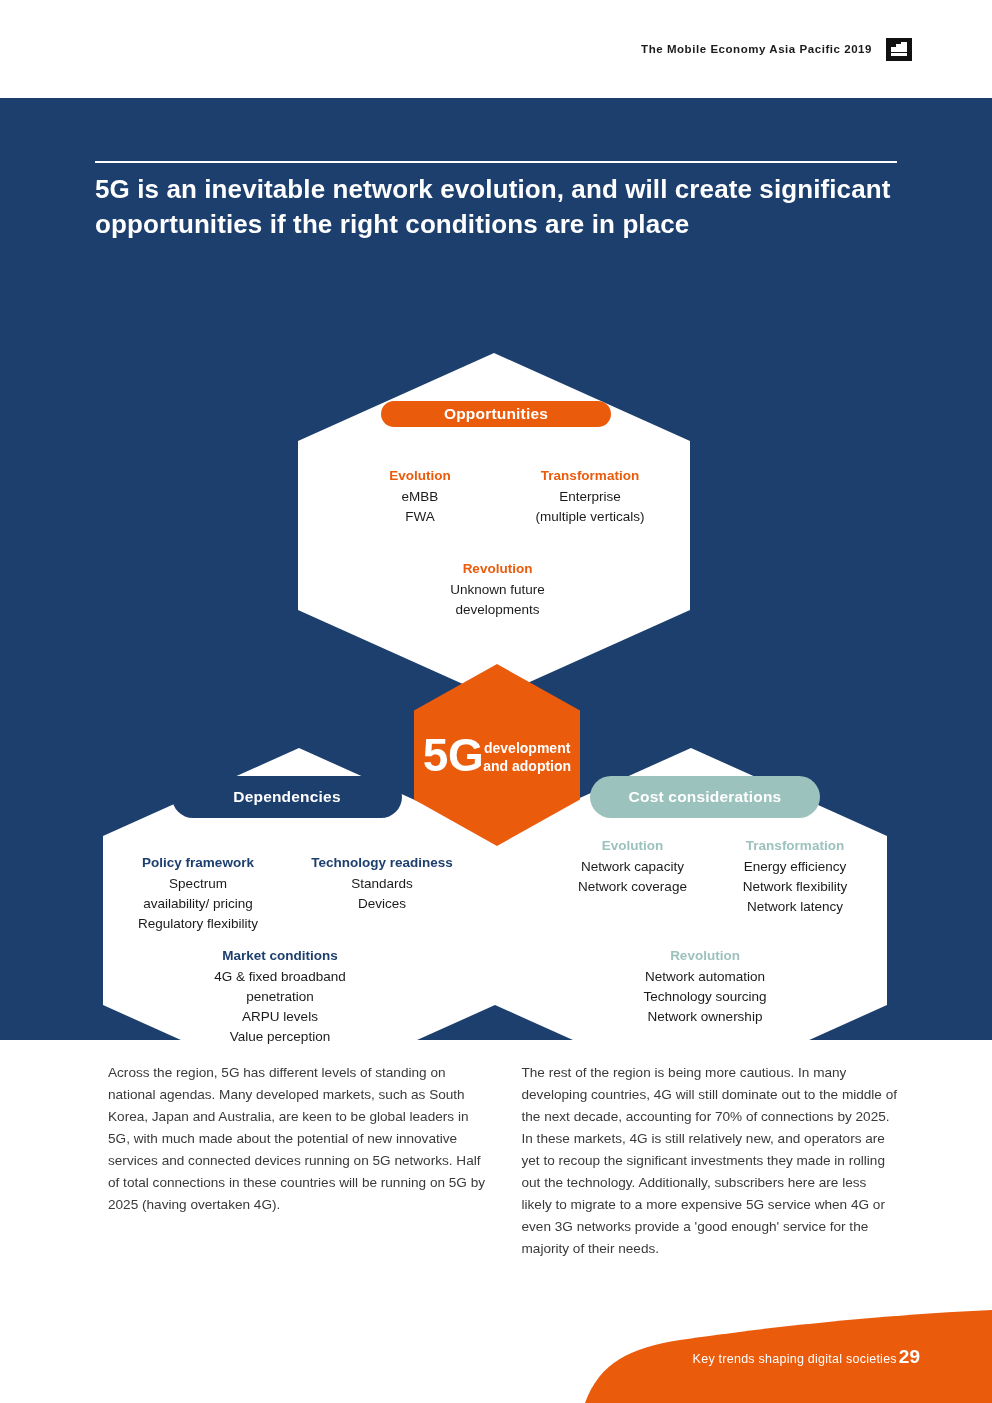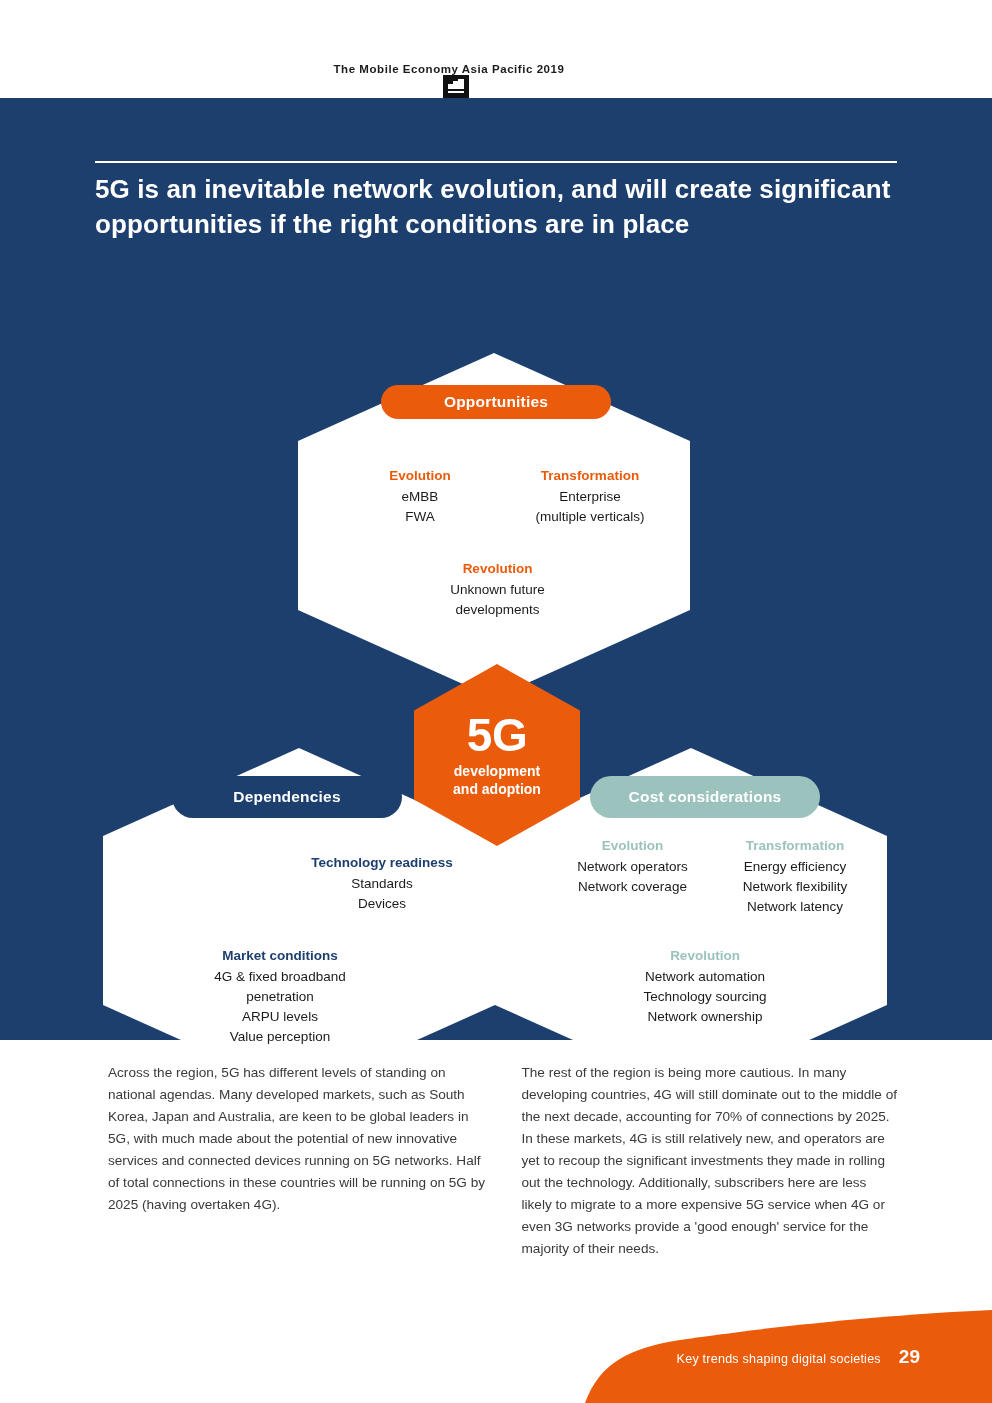--- a/index.html
+++ b/index.html
@@ -9,21 +9,20 @@
     background:#ffffff;
     position:relative;
     overflow:hidden;
   }
 
   
   .page-header{
     position:absolute; top:0; left:0; width:992px; height:98px;
     display:flex; align-items:center; justify-content:flex-end;
     padding-right:80px;
-    flex-direction:column;
   }
   .header-title{
     font-size:11.5px; font-weight:700; color:#1b1b1b;
     letter-spacing:.55px; margin-right:14px; white-space:nowrap;
   }
   .gsma-logo{
     width:26px; height:23px; background:#111111;
     position:relative; overflow:hidden; flex:none;
   }
   .gsma-logo .b1,.gsma-logo .b2,.gsma-logo .b3,.gsma-logo .b4{
@@ -86,21 +85,21 @@
   .pill{
     border-radius:24px; color:#ffffff; font-weight:700;
     display:flex; align-items:center; justify-content:center;
     font-size:15.5px; letter-spacing:.2px;
   }
   .pill-orange{ background:#ea5b0c; }
   .pill-navy  { background:#1d3f6e; }
   .pill-teal  { background:#9cc2bd; }
 
   .pill-top{
-    position:absolute; left:381px; top:287px; width:230px; height:34px; z-index:7;
+    position:absolute; left:381px; top:303px; width:230px; height:26px; z-index:7;
   }
   .pill-left{
     position:absolute; left:172px; top:678px; width:230px; height:42px; z-index:7;
   }
   .pill-right{
     position:absolute; left:590px; top:678px; width:230px; height:42px; z-index:7;
   }
 
   
   .grp{ position:absolute; z-index:7; text-align:center; }
@@ -125,21 +124,21 @@
   .g-dep-mkt { left:180px; top:848px; width:200px; }
 
   
   .g-cst-evo { left:550px; top:738px; width:165px; }
   .g-cst-tra { left:710px; top:738px; width:170px; }
   .g-cst-rev { left:600px; top:848px; width:210px; }
 
   
   .center-txt{
     position:absolute; left:414px; top:566px; width:166px; height:182px;
-    z-index:8; display:flex; flex-direction:column;
+    z-index:8; display:flex; flex-direction:row;
     align-items:center; justify-content:center; color:#ffffff;
   }
   .center-5g{ font-size:46px; font-weight:700; line-height:1; letter-spacing:-0.5px; }
   .center-sub{
     font-size:14px; font-weight:700; line-height:1.25; text-align:center;
     margin-top:5px;
   }
 
   
   .body-cols{
@@ -151,21 +150,21 @@
     font-size:13.6px; line-height:1.62; color:#3a3a3a; text-align:left;margin-left:13px;
   }
 
   
   .footer-shape{
     position:absolute; left:0; top:1310px; width:992px; height:93px;
     overflow:hidden;
   }
   .footer-text{
     position:absolute; right:72px; top:1346px; z-index:4;
-    display:flex; align-items:baseline; gap:18px; color:#ffffff;
+    display:flex; align-items:baseline; gap:2px; color:#ffffff;
   }
   .footer-caption{ font-size:12.5px; letter-spacing:.25px; }
   .footer-page{ font-size:19px; font-weight:700;text-align:center; }
 </style>
 </head>
 <body>
 
 <div class="page-header">
   <div class="header-title">The Mobile Economy Asia Pacific 2019</div>
   <div class="gsma-logo">
@@ -206,36 +205,42 @@
       <div class="h h-orange">Transformation</div>
       <div class="l">Enterprise</div>
       <div class="l">(multiple verticals)</div>
     </div>
     <div class="grp g-op-rev">
       <div class="h h-orange">Revolution</div>
       <div class="l">Unknown future</div>
       <div class="l">developments</div>
     </div>
 
+    <div class="grp g-dep-pol">
+      <div class="h h-navy">Policy framework</div>
+      <div class="l">Spectrum</div>
+      <div class="l">availability/ pricing</div>
+      <div class="l">Regulatory flexibility</div>
+    </div>
     <div class="grp g-dep-tec">
       <div class="h h-navy">Technology readiness</div>
       <div class="l">Standards</div>
       <div class="l">Devices</div>
     </div>
     <div class="grp g-dep-mkt">
       <div class="h h-navy">Market conditions</div>
       <div class="l">4G &amp; fixed broadband</div>
       <div class="l">penetration</div>
       <div class="l">ARPU levels</div>
       <div class="l">Value perception</div>
     </div>
 
     <div class="grp g-cst-evo">
       <div class="h h-teal">Evolution</div>
-      <div class="l">Network operators</div>
+      <div class="l">Network capacity</div>
       <div class="l">Network coverage</div>
     </div>
     <div class="grp g-cst-tra">
       <div class="h h-teal">Transformation</div>
       <div class="l">Energy efficiency</div>
       <div class="l">Network flexibility</div>
       <div class="l">Network latency</div>
     </div>
     <div class="grp g-cst-rev">
       <div class="h h-teal">Revolution</div>

